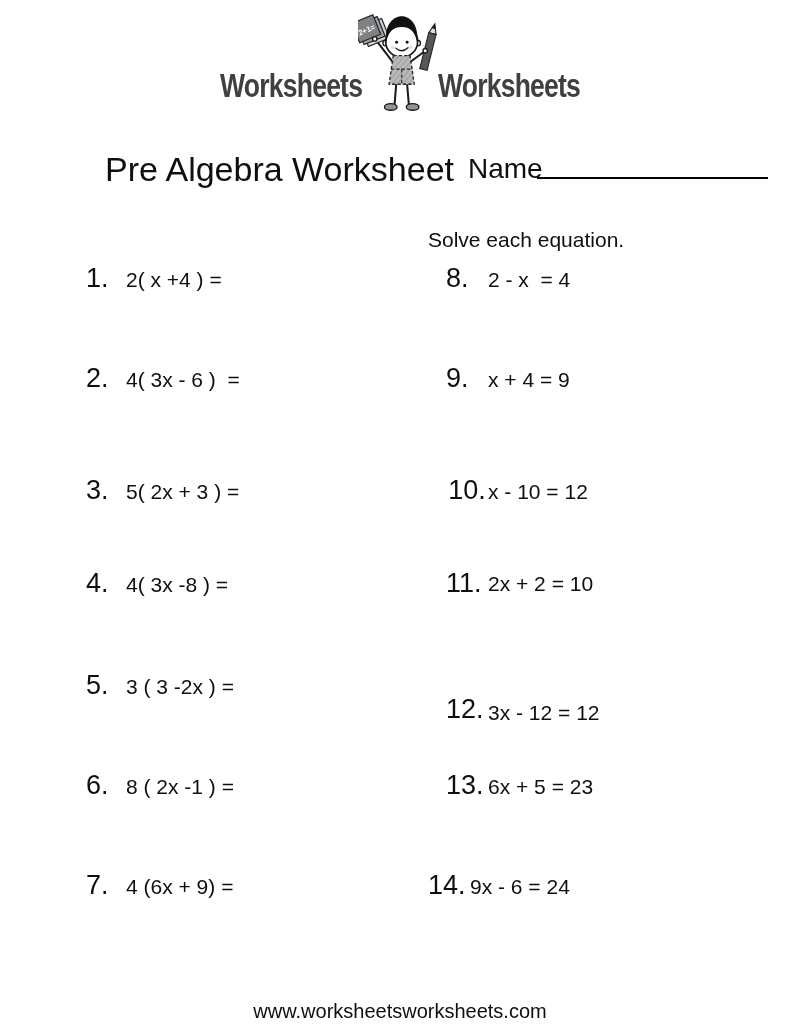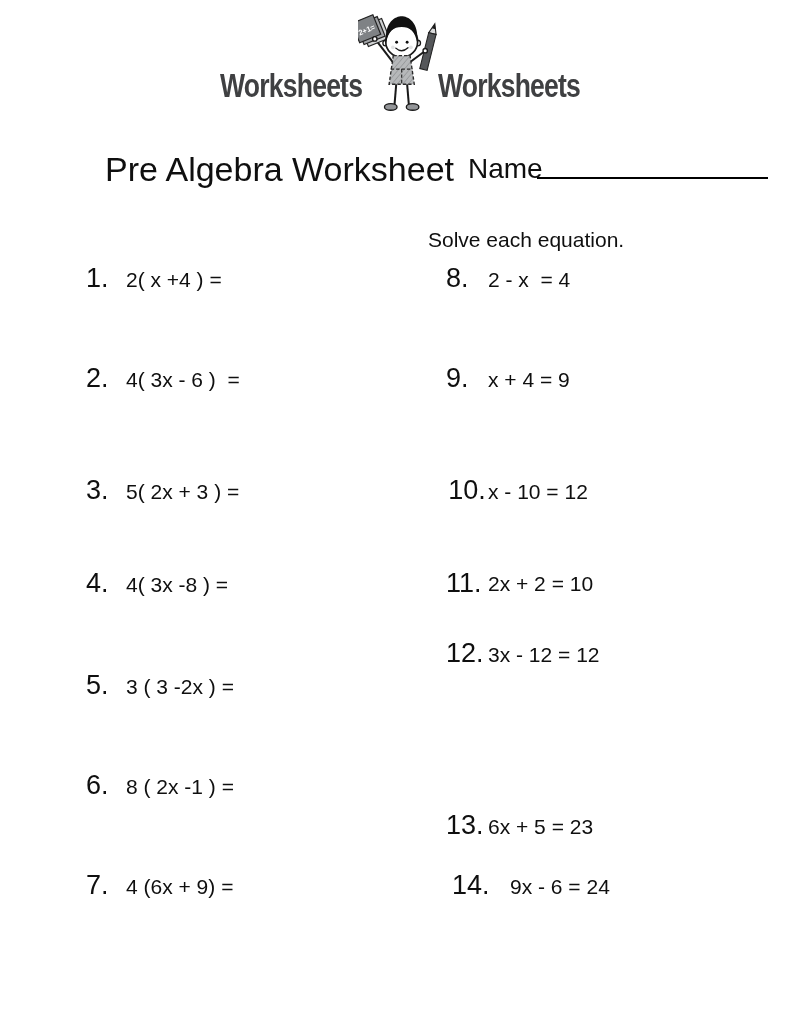--- a/index.html
+++ b/index.html
@@ -123,28 +123,29 @@
         <span class="ptext">x + 4 = 9</span>
       </div>
       <div class="problem-row" style="top: 477px; left: 446px;">
         <span class="pnum" style="width: 42px; text-align: center;">10.</span>
         <span class="ptext">x - 10 = 12</span>
       </div>
       <div class="problem-row" style="top: 570px; left: 446px; align-items: center;">
         <span class="pnum" style="width: 42px;">11.</span>
         <span class="ptext">2x + 2 = 10</span>
       </div>
-      <div class="problem-row" style="top: 640px; left: 446px;">
+      <div class="problem-row" style="top: 696px; left: 446px; align-items: flex-end;">
         <span class="pnum" style="width: 42px;">12.</span>
         <span class="ptext">3x - 12 = 12</span>
       </div>
       <div class="problem-row" style="top: 772px; left: 446px;">
-        <span class="pnum" style="width: 42px; margin-top: 40px;">13.</span>
+        <span class="pnum" style="width: 42px;">13.</span>
         <span class="ptext">6x + 5 = 23</span>
       </div>
-      <div class="problem-row" style="top: 872px; left: 452px; gap: 16px;">
+      <div class="problem-row" style="top: 872px; left: 428px;">
         <span class="pnum" style="width: 42px;">14.</span>
         <span class="ptext">9x - 6 = 24</span>
       </div>
     </div>
 
+  <div class="footer">www.worksheetsworksheets.com</div>
 
 </div>
 
 </body></html>

